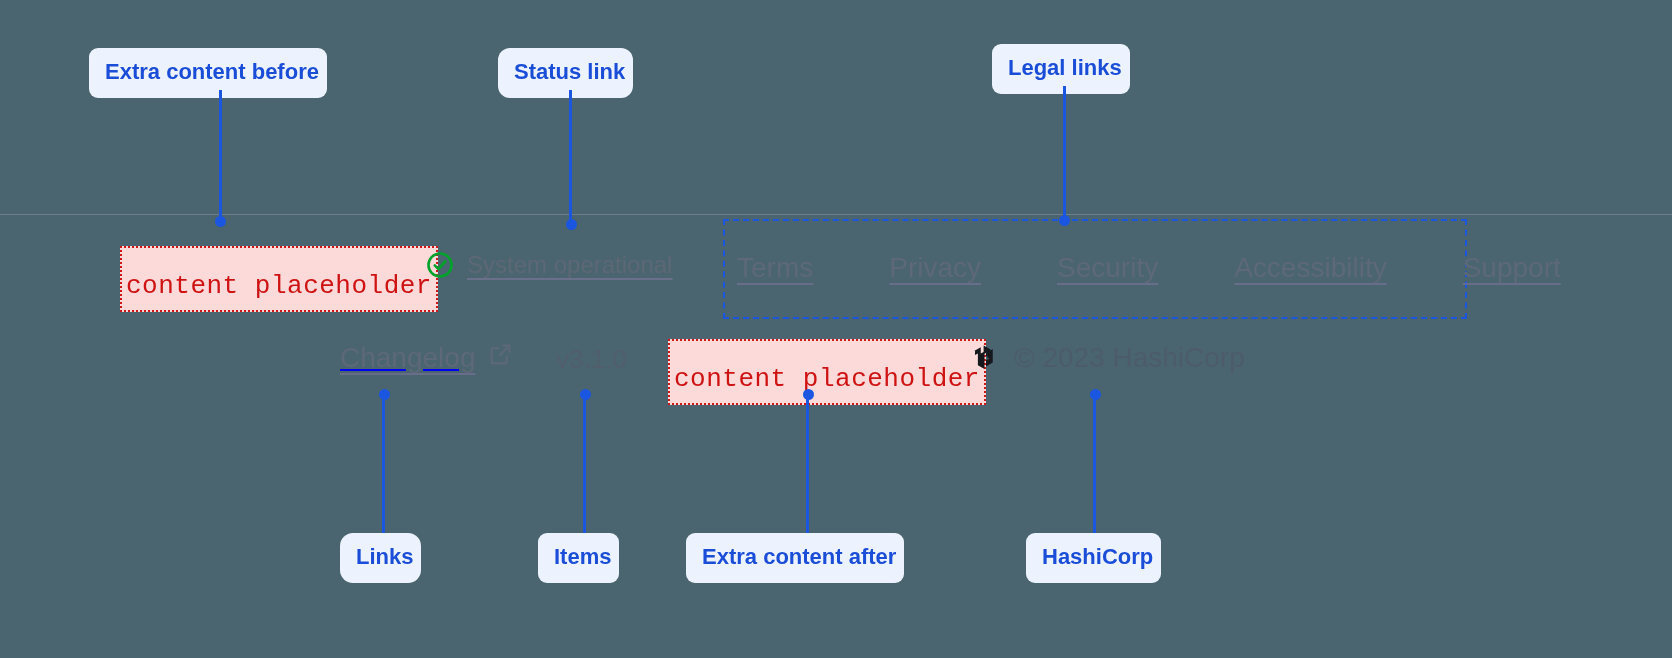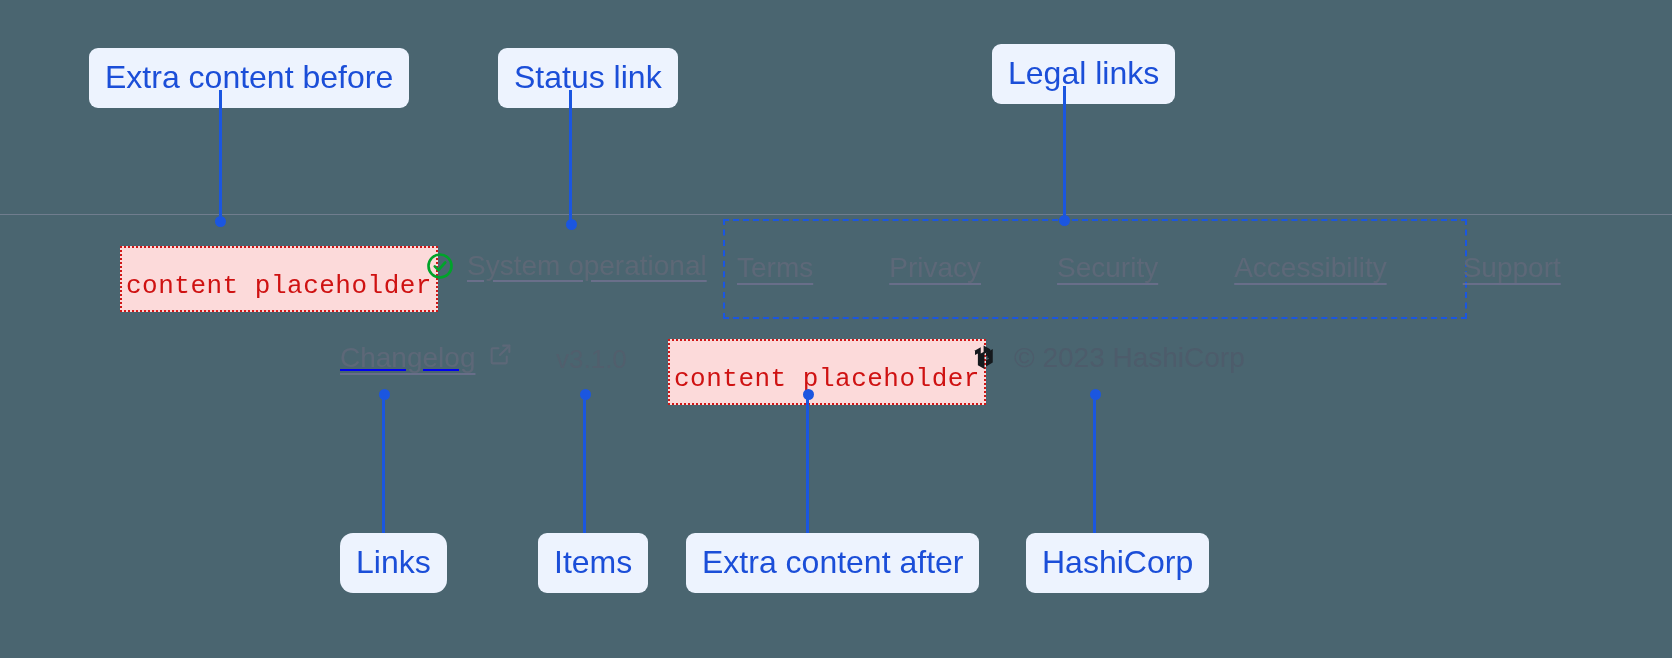--- a/index.html
+++ b/index.html
@@ -17,25 +17,26 @@
     position:absolute;left:0;top:214px;width:1672px;height:1px;
     background:rgba(160,155,180,.45);
   }
 
   
   .chip{
     position:absolute;
     background:#edf3fe;
     color:#1b4ed8;
     border-radius:9px;
-    font-size:32px;
+    font-size:22px;
     line-height:1;
-    padding:13px 16px 15px 16px;
+    padding:13px 8px 15px 16px;
     white-space:nowrap;
     font-family:"Liberation Sans", sans-serif;
+    font-weight:bold;
   }
   
   .conn{
     position:absolute;
     width:3px;
     background:#1b56e0;
   }
   .dot{
     position:absolute;
     width:11px;height:11px;border-radius:50%;
@@ -58,21 +59,21 @@
 
   
   .status-row{
     position:absolute;
     left:425px;top:250px;
     display:flex;align-items:center;gap:12px;
   }
   .status-icon{width:30px;height:30px;display:block;}
   .status-text{
     color:#5d6876;
-    font-size:28px;
+    font-size:24px;
     text-decoration:underline;
     text-decoration-color:rgba(120,115,150,.7);
     text-underline-offset:5px;
     white-space:nowrap;
   }
 
   .legal-box{
     position:absolute;
     left:723px;top:219px;
     width:744px;height:100px;
@@ -126,21 +127,21 @@
 <body>
 
 <div class="stage">
 
   <div class="divider"></div>
 
   <div class="chip" style="left:89px;top:48px;">Extra content before</div>
   <div class="conn" style="left:219px;top:90px;height:130px;"></div>
   <div class="dot" style="left:215px;top:216px;"></div>
 
-  <div class="chip" style="left:498px;top:48px;">Status link</div>
+  <div class="chip" style="left:498px;top:48px;border-radius:12px;">Status link</div>
   <div class="conn" style="left:569px;top:90px;height:134px;"></div>
   <div class="dot" style="left:566px;top:219px;"></div>
 
   <div class="chip" style="left:992px;top:44px;">Legal links</div>
   <div class="conn" style="left:1063px;top:86px;height:136px;"></div>
   <div class="dot" style="left:1059px;top:215px;"></div>
 
   <div class="placeholder" style="left:120px;top:246px;">content placeholder</div>
 
   <div class="status-row">

